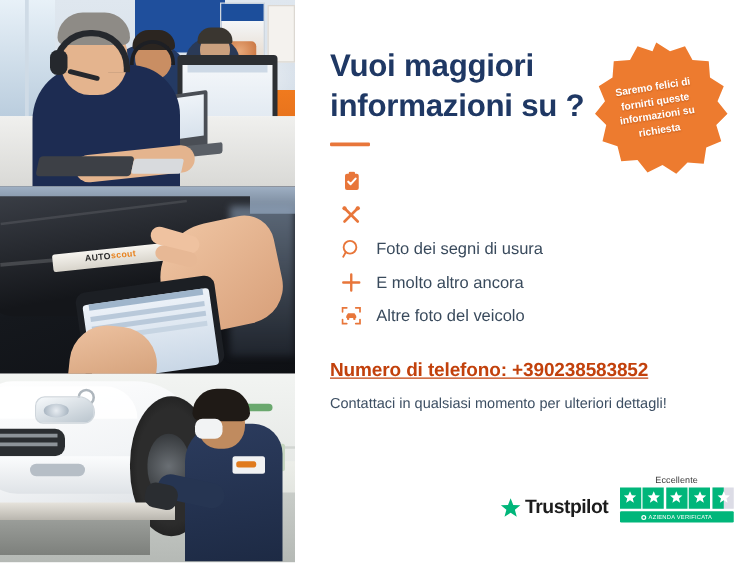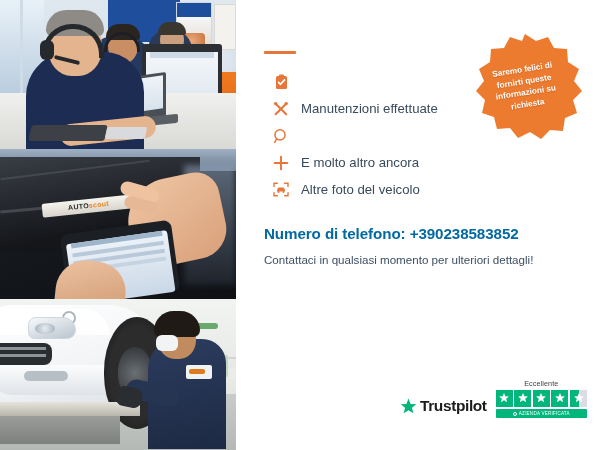--- a/index.html
+++ b/index.html
@@ -208,22 +208,22 @@
     text-align:center; text-shadow:0 1px 1px rgba(150,60,10,.35); max-width:86px; }
 
   
   .flist { list-style:none; margin:0 0 0 6px; padding:0; }
   .flist li { display:flex; align-items:center; height:27px; }
   .fico { width:22px; height:18px; flex:0 0 22px; display:flex; align-items:center;
     justify-content:center; color:#e8763a; }
   .flabel { color:#394a5c; font-size:13.2px; margin-left:9px; }
 
   
-  .phone { margin-top:22px; color:#0369a1; font-size:15.2px; font-weight:700;
-    letter-spacing:-.1px; }
+  .phone { margin-top:22px; color:#c2410c; font-size:15.2px; font-weight:700;
+    letter-spacing:-.1px;text-decoration:underline; }
   .sub { margin-top:9px; color:#3d4f63; font-size:11.6px; line-height:17px; max-width:300px; }
 
   
   .tp { position:absolute; right:13px; bottom:32px; display:flex; align-items:flex-end; gap:9px; }
   .tp-logo { display:flex; align-items:center; gap:3px; padding-bottom:3px; }
   .tp-logo .tpname { color:#1c1c1c; font-size:15.5px; font-weight:700; letter-spacing:-.4px; }
   .tp-right { display:flex; flex-direction:column; align-items:center; }
   .tp-exc { color:#3b3b3b; font-size:7.2px; letter-spacing:.1px; margin-bottom:2px;margin-top:12px; }
   .tp-stars { display:flex; gap:1.6px; }
   .star-box { width:17px; height:17px; background:#00b67a; display:flex;
@@ -325,20 +325,21 @@
         <div class="mmask"></div>
         <div class="badge"></div>
         <div class="marm"></div>
         <div class="glove"></div>
       </div>
     </div>
   </div>
 
   <div class="panel">
 
+    <h1 class="headline">Vuoi maggiori informazioni su ?</h1>
     <div class="rule"></div>
 
     <div class="burst">
       <svg viewBox="0 0 118 110">
         <path fill="#ed7b2f" d="M59 2 L70 9 L82 5 L88 16 L101 17 L102 30 L113 37 L108 49 L116 59
           L107 68 L111 81 L99 86 L97 99 L84 98 L75 107 L64 100 L52 106 L44 96 L31 97 L28 85
           L16 81 L19 68 L10 59 L18 49 L13 37 L24 30 L25 17 L38 16 L44 5 L56 9 Z"></path>
       </svg>
       <div class="bt">
         <svg class="hsicon" viewBox="0 0 24 20">
@@ -362,29 +363,29 @@
       </li>
       <li>
         <span class="fico">
           <svg width="16" height="16" viewBox="0 0 16 16">
             <path d="M2.4 2.4 L13.2 13.2" stroke="#e8763a" stroke-width="2.1" stroke-linecap="round"></path>
             <path d="M13.4 2.4 L2.6 13.2" stroke="#e8763a" stroke-width="2.1" stroke-linecap="round"></path>
             <circle cx="13.2" cy="2.6" r="1.7" fill="#e8763a"></circle>
             <circle cx="2.6" cy="2.6" r="1.7" fill="#e8763a"></circle>
           </svg>
         </span>
-        <span class="flabel">Manutenzioni effettuate</span>
       </li>
       <li>
         <span class="fico">
           <svg width="16" height="16" viewBox="0 0 16 16">
             <circle cx="7" cy="6.8" r="5.1" fill="none" stroke="#e8763a" stroke-width="1.5"></circle>
             <path d="M3.6 10.8 L1.6 14.4" stroke="#e8763a" stroke-width="1.5" stroke-linecap="round"></path>
           </svg>
         </span>
+        <span class="flabel">Foto dei segni di usura</span>
       </li>
       <li>
         <span class="fico">
           <svg width="16" height="16" viewBox="0 0 16 16">
             <path d="M8 1.6 V14.4 M1.6 8 H14.4" stroke="#e8763a" stroke-width="1.9" stroke-linecap="round"></path>
           </svg>
         </span>
         <span class="flabel">E molto altro ancora</span>
       </li>
       <li>

